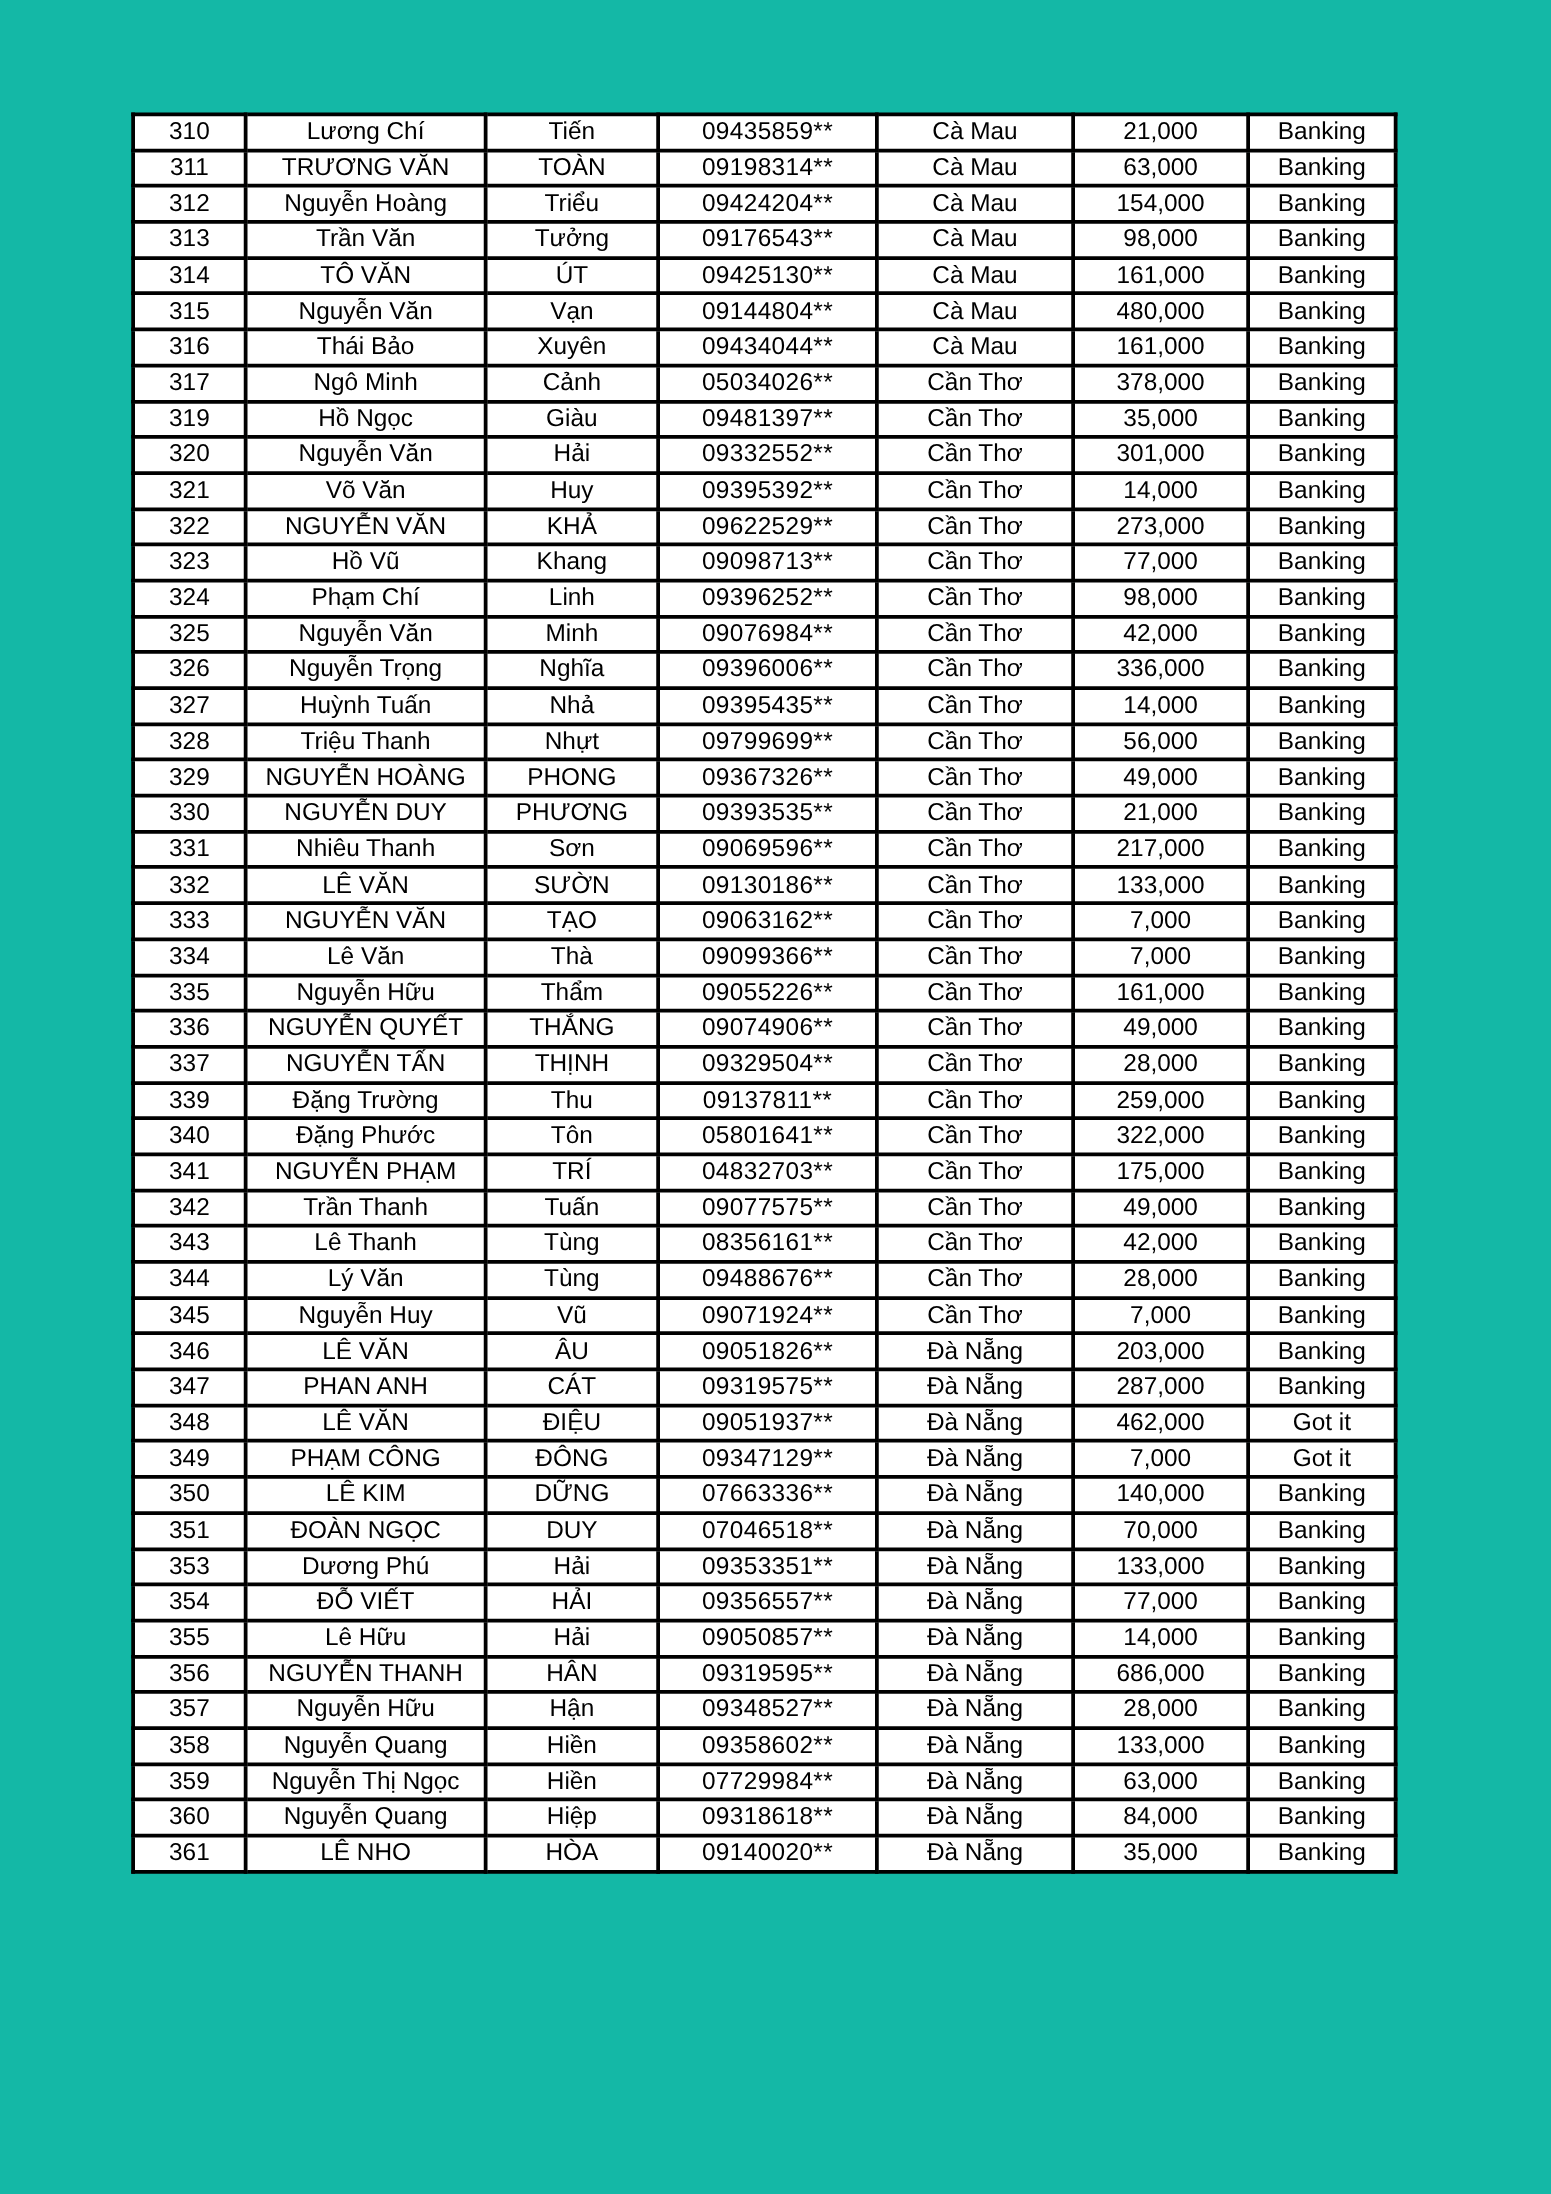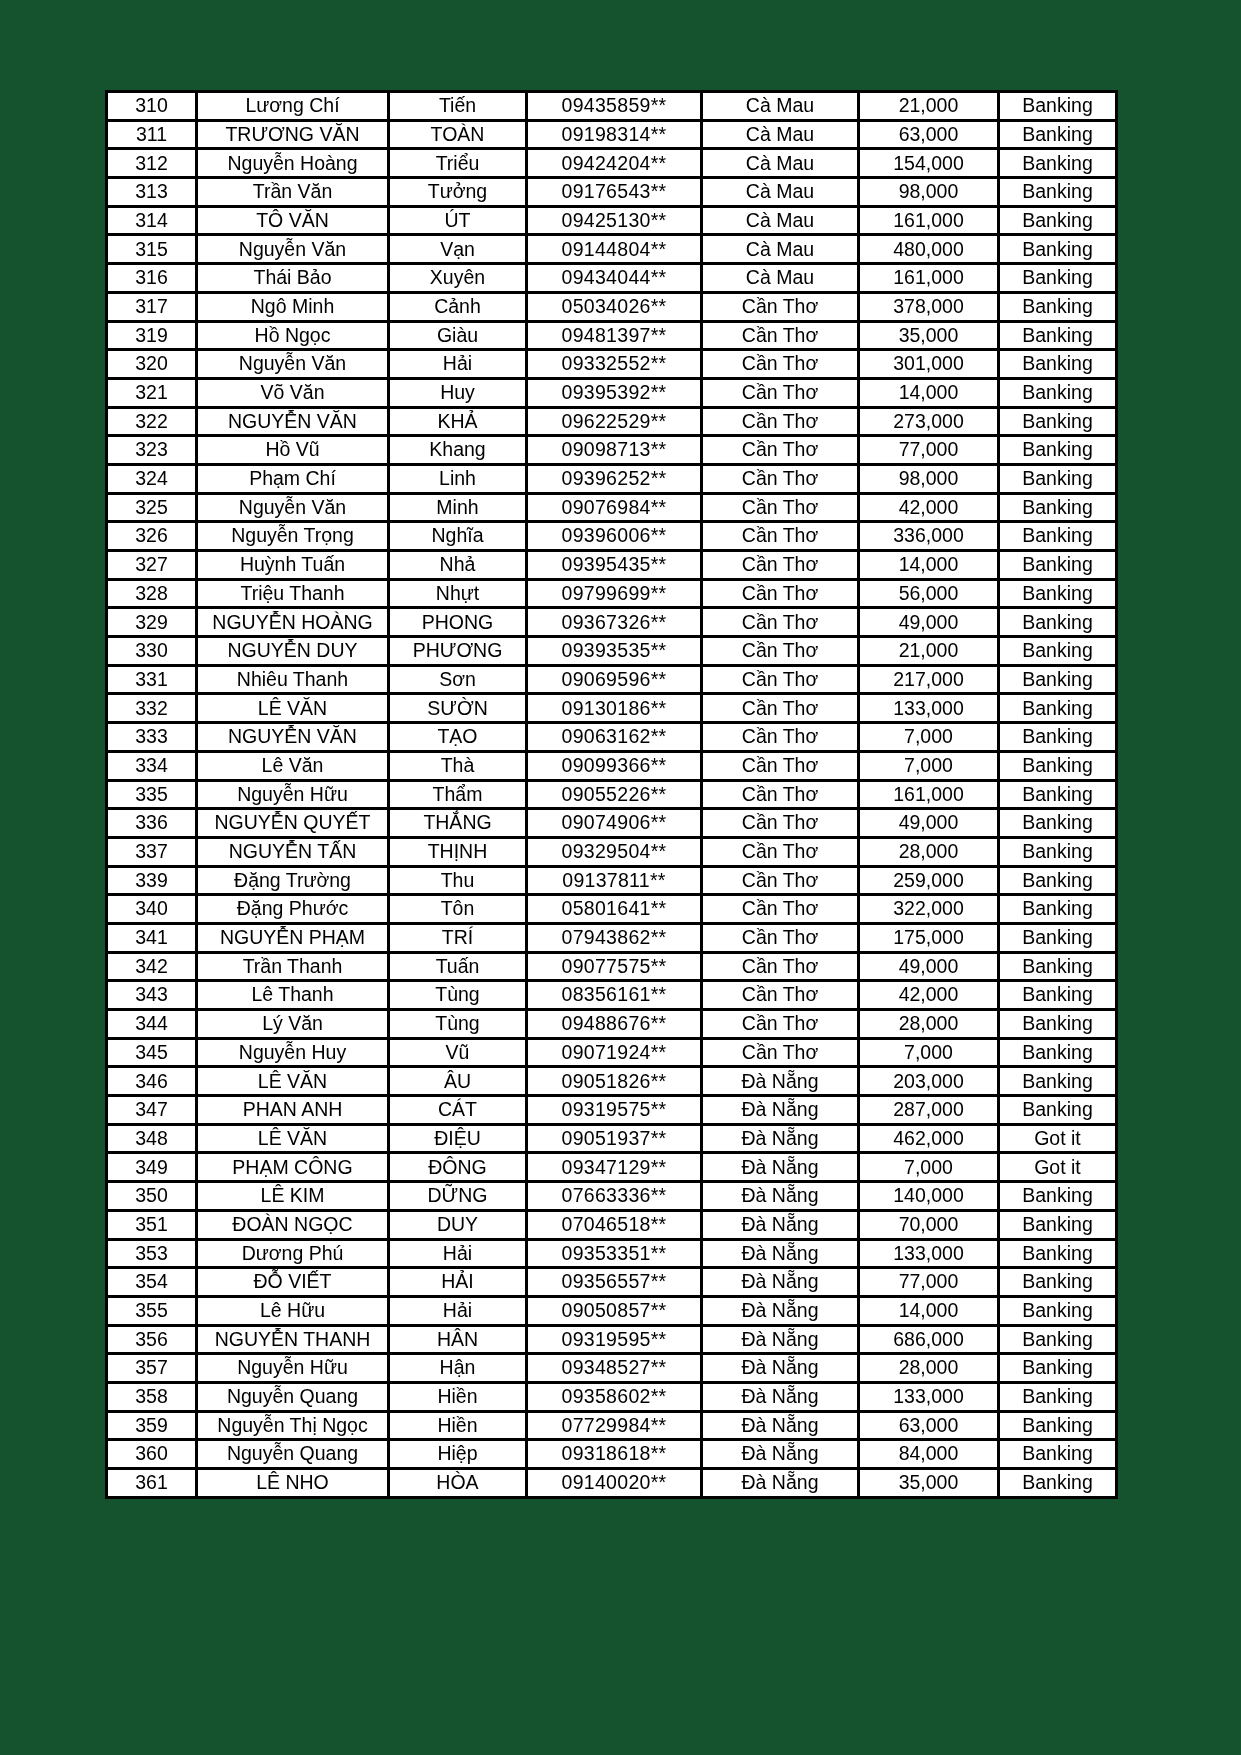--- a/index.html
+++ b/index.html
@@ -4,21 +4,21 @@
 <style>
   html, body {
     margin: 0;
     padding: 0;
     background: #ffffff;
   }
   .page {
     position: relative;
     width: 1241px;
     height: 1755px;
-    background: #14532d;
+    background: #14b8a6;
     font-family: "Liberation Sans", sans-serif;
     color: #000000;
   }
   table.tbl {
     position: absolute;
     left: 105px;
     top: 90px;
     width: 1010px;
     border-collapse: collapse;
     table-layout: fixed;
@@ -316,21 +316,21 @@
           <td class="c2">Tôn</td>
           <td class="c3">05801641**</td>
           <td class="c4">Cần Thơ</td>
           <td class="c5">322,000</td>
           <td class="c6">Banking</td>
         </tr>
         <tr>
           <td class="c0">341</td>
           <td class="c1">NGUYỄN PHẠM</td>
           <td class="c2">TRÍ</td>
-          <td class="c3">07943862**</td>
+          <td class="c3">04832703**</td>
           <td class="c4">Cần Thơ</td>
           <td class="c5">175,000</td>
           <td class="c6">Banking</td>
         </tr>
         <tr>
           <td class="c0">342</td>
           <td class="c1">Trần Thanh</td>
           <td class="c2">Tuấn</td>
           <td class="c3">09077575**</td>
           <td class="c4">Cần Thơ</td>

